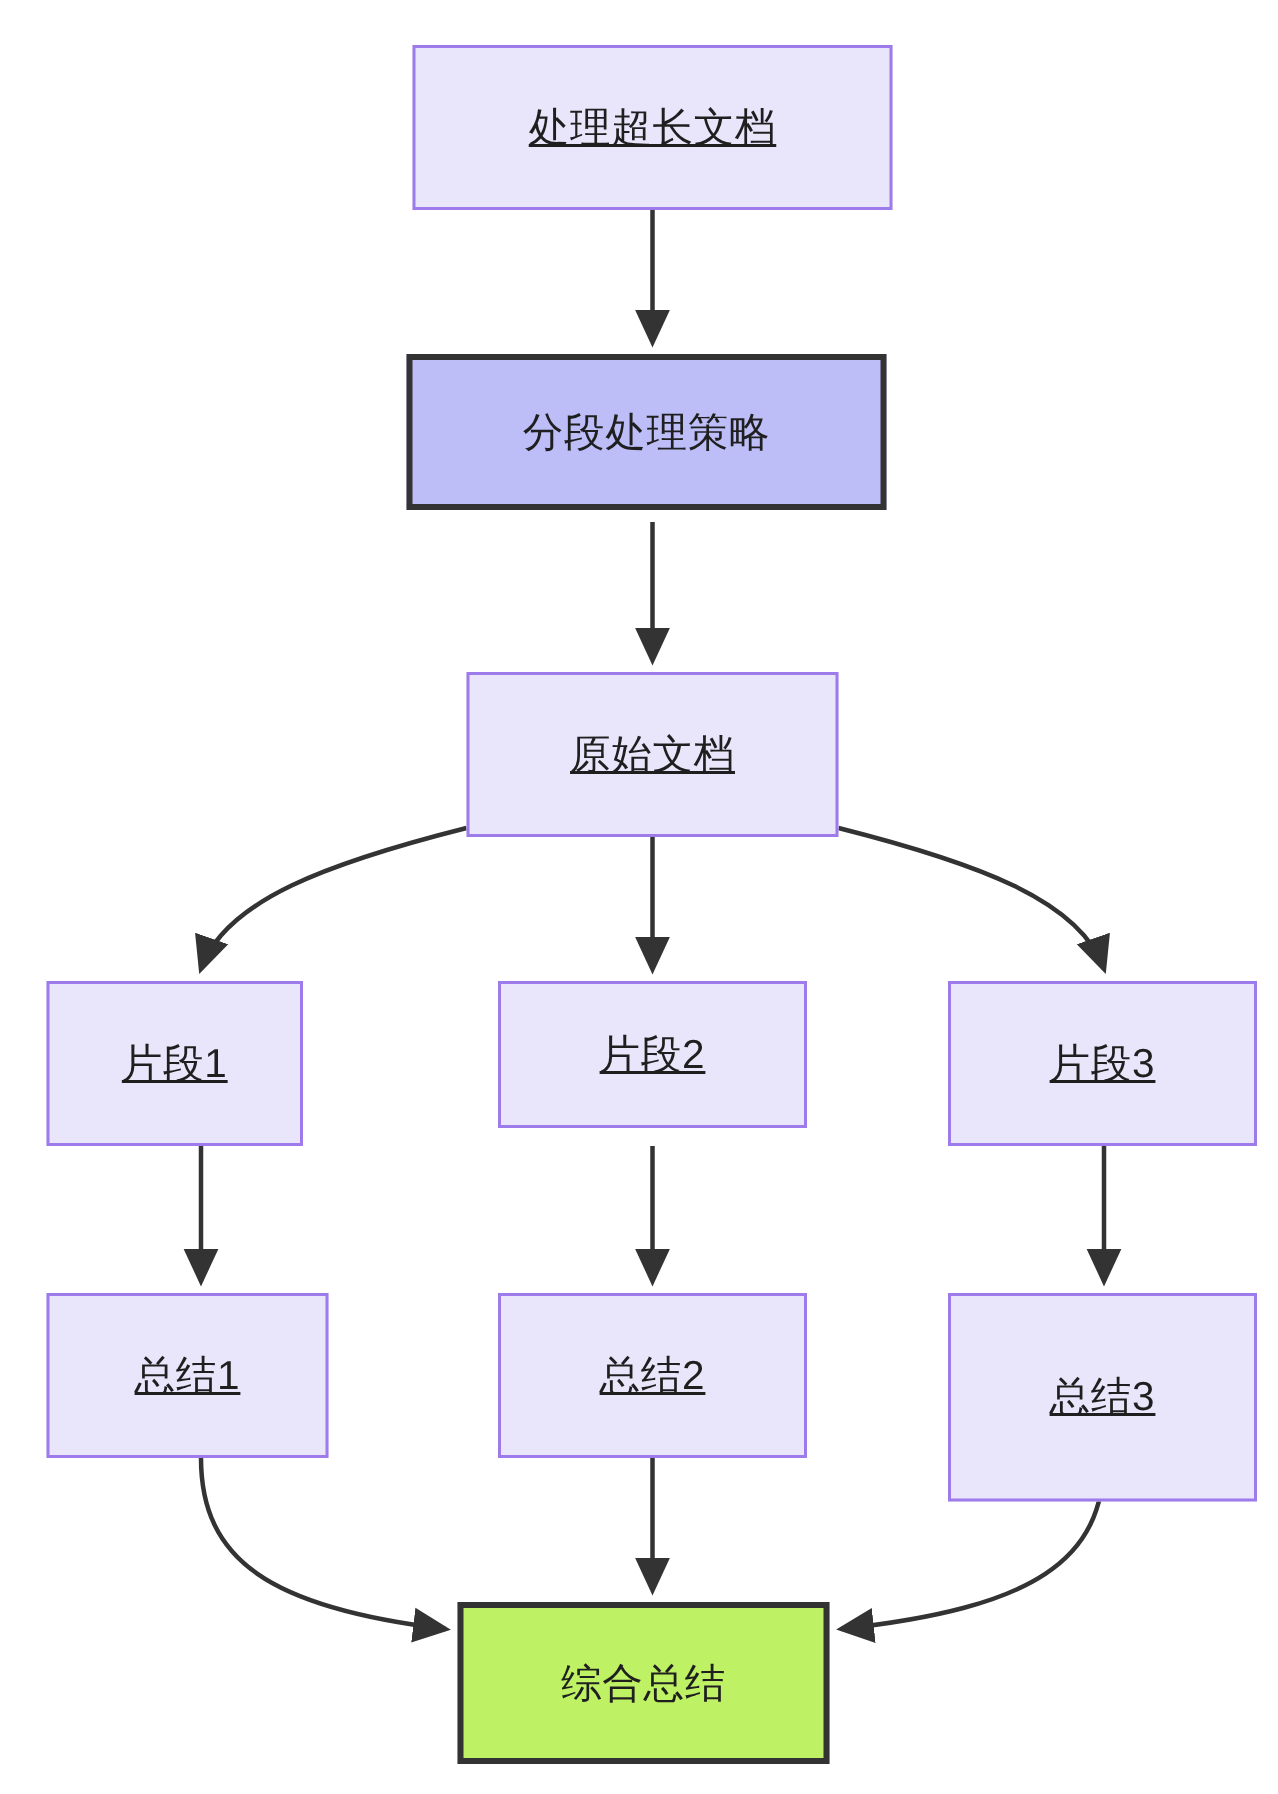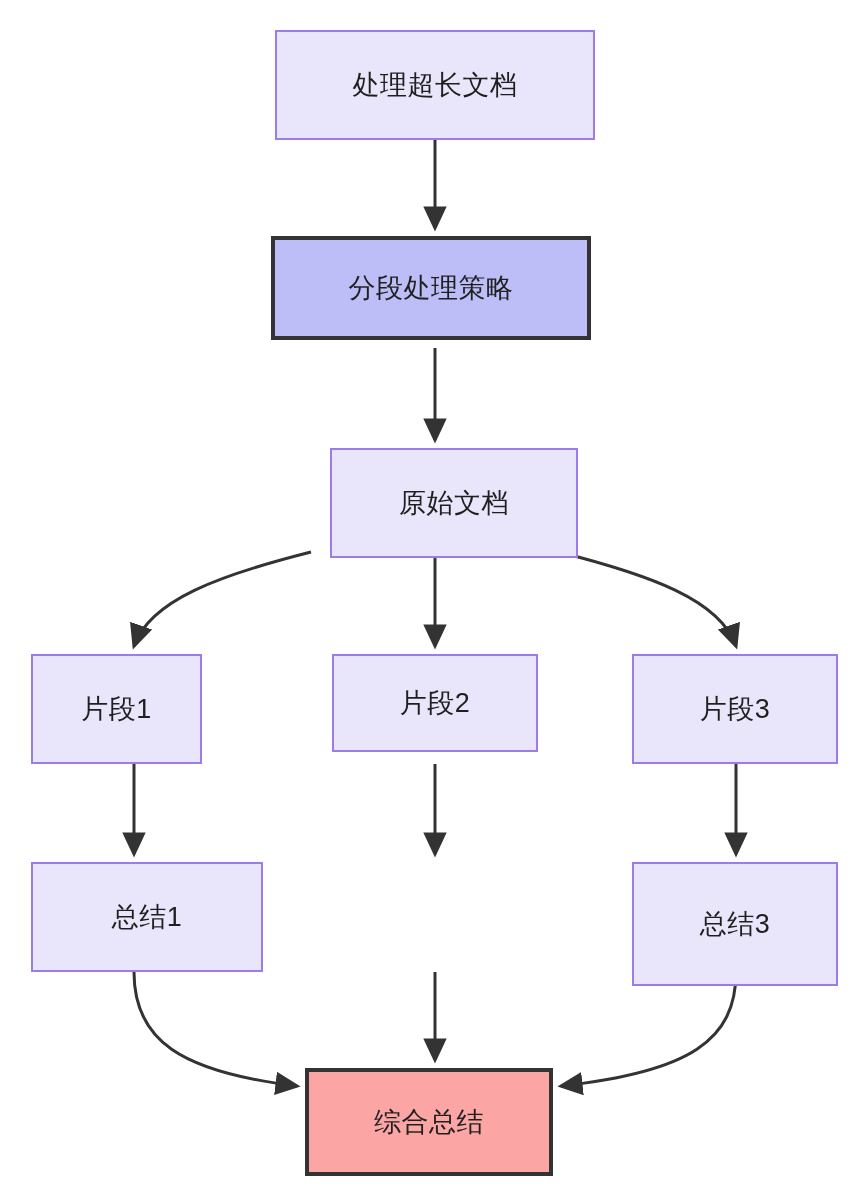--- a/index.html
+++ b/index.html
@@ -40,30 +40,31 @@
   }
   .node-label {
     display: block;
     white-space: nowrap;
   }
   
   .node.style-lavender {
     background: #e9e6fb;
     border: 2px solid #9d7bea;
     font-size: 27px;
+    text-decoration: underline;
   }
   
   .node.style-periwinkle {
     background: #bdbdf8;
     border: 4px solid #333333;
     font-size: 27px;
   }
   
   .node.style-green {
-    background: #fca5a5;
+    background: #bef264;
     border: 4px solid #333333;
     font-size: 27px;
   }
 </style>
 </head>
 <body>
 
 <div id="diagram-root">
 
   <svg id="edge-layer" viewBox="0 0 852 1196" width="852" height="1196" xmlns="http://www.w3.org/2000/svg">
@@ -88,42 +89,45 @@
   </svg>
 
   <div class="node style-lavender" style="left: 275px; top: 30px; width: 320px; height: 110px;">
     <span class="node-label">处理超长文档</span>
   </div>
 
   <div class="node style-periwinkle" style="left: 271px; top: 236px; width: 320px; height: 104px;">
     <span class="node-label">分段处理策略</span>
   </div>
 
-  <div class="node style-lavender" style="left: 311px; top: 448px; width: 248px; height: 110px; margin-left: 19px;">
+  <div class="node style-lavender" style="left: 311px; top: 448px; width: 248px; height: 110px;">
     <span class="node-label">原始文档</span>
   </div>
 
   <div class="node style-lavender" style="left: 31px; top: 654px; width: 171px; height: 110px;">
     <span class="node-label">片段1</span>
   </div>
 
   <div class="node style-lavender" style="left: 332px; top: 654px; width: 206px; height: 98px;">
     <span class="node-label">片段2</span>
   </div>
 
   <div class="node style-lavender" style="left: 632px; top: 654px; width: 206px; height: 110px;">
     <span class="node-label">片段3</span>
   </div>
 
-  <div class="node style-lavender" style="left: 31px; top: 862px; width: 232px; height: 110px;">
+  <div class="node style-lavender" style="left: 31px; top: 862px; width: 188px; height: 110px;">
     <span class="node-label">总结1</span>
   </div>
 
+  <div class="node style-lavender" style="left: 332px; top: 862px; width: 206px; height: 110px;">
+    <span class="node-label">总结2</span>
+  </div>
 
-  <div class="node style-lavender" style="left: 632px; top: 862px; width: 206px; height: 124px;">
+  <div class="node style-lavender" style="left: 632px; top: 862px; width: 206px; height: 139px;">
     <span class="node-label">总结3</span>
   </div>
 
   <div class="node style-green" style="left: 305px; top: 1068px; width: 248px; height: 108px;">
     <span class="node-label">综合总结</span>
   </div>
 
 </div>
 
 </body></html>

